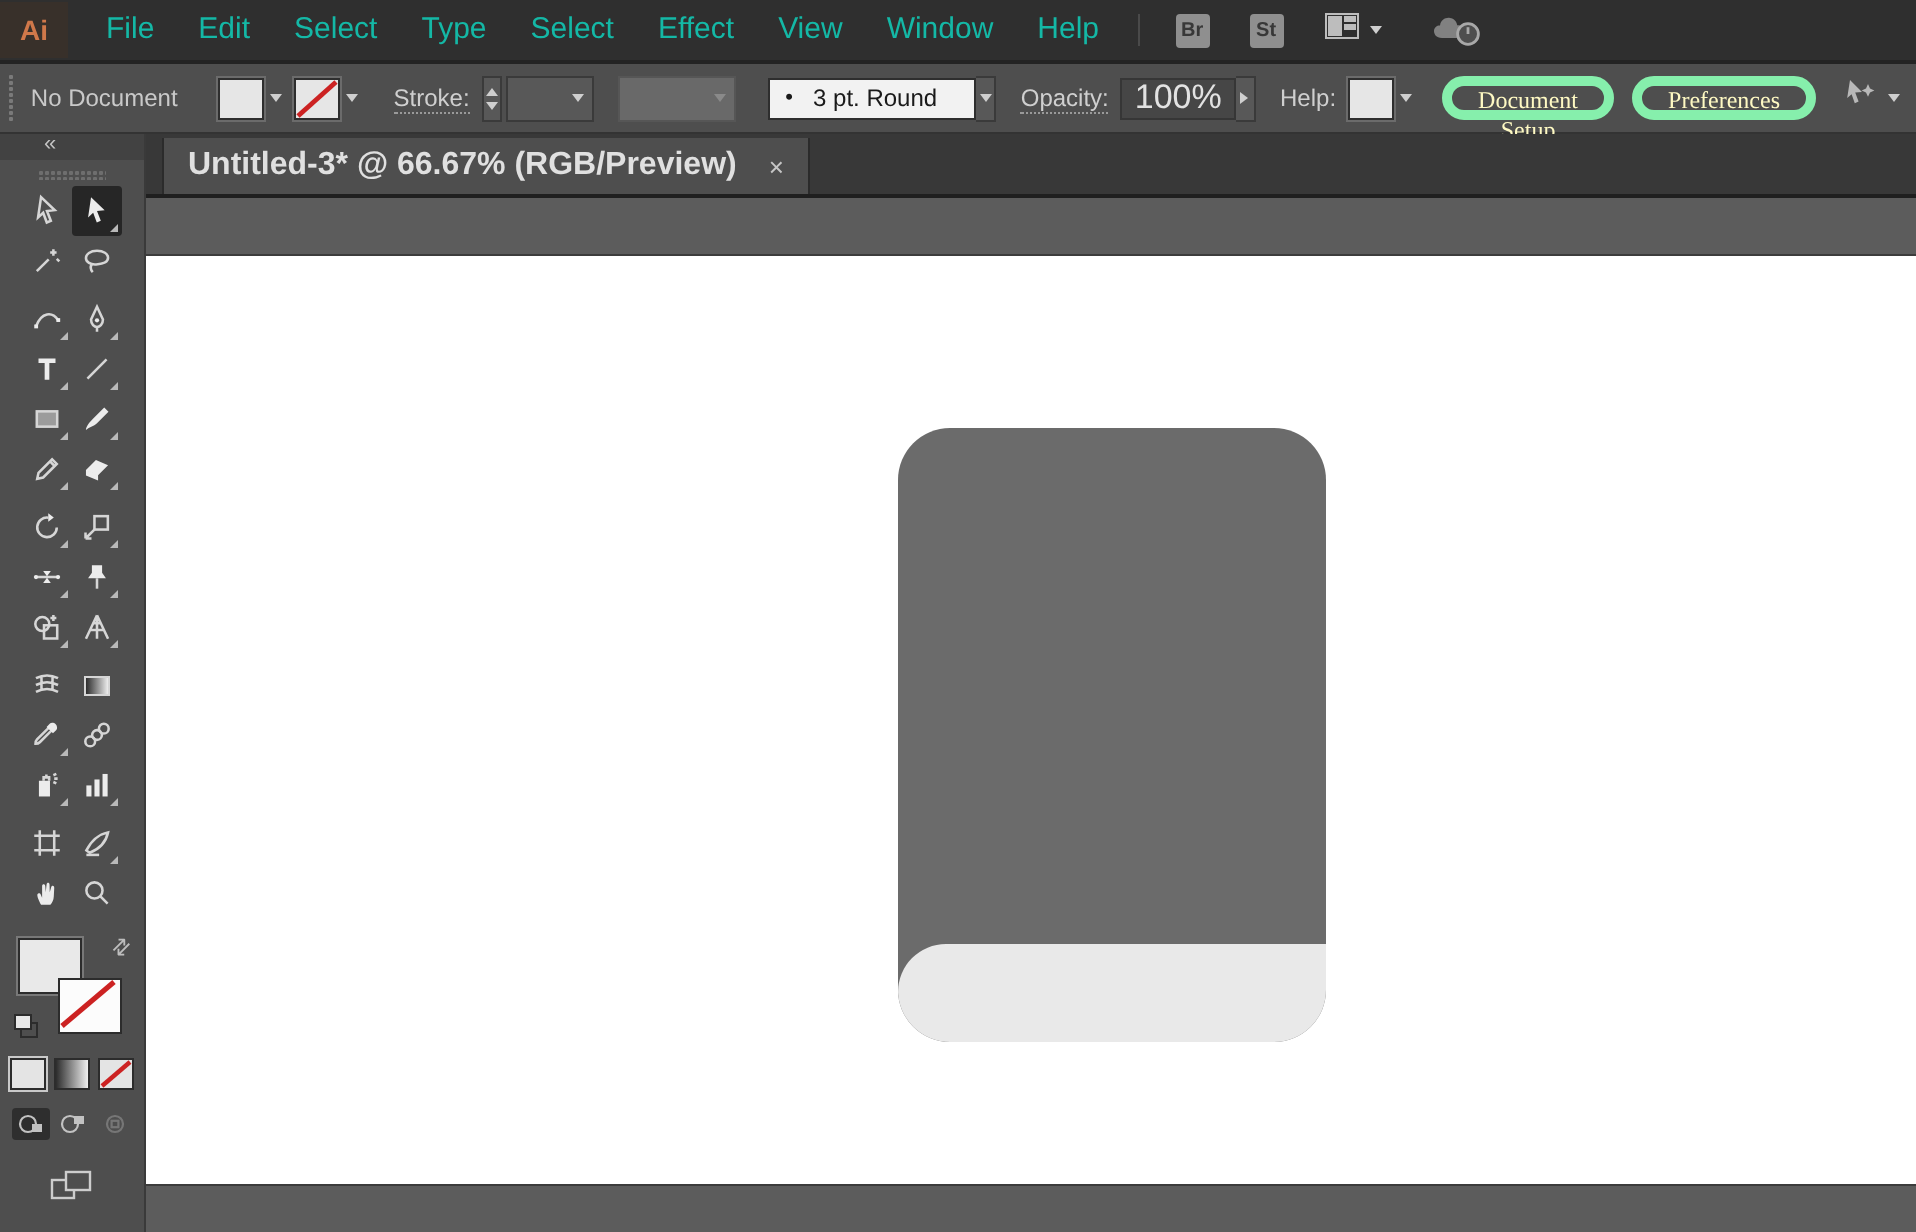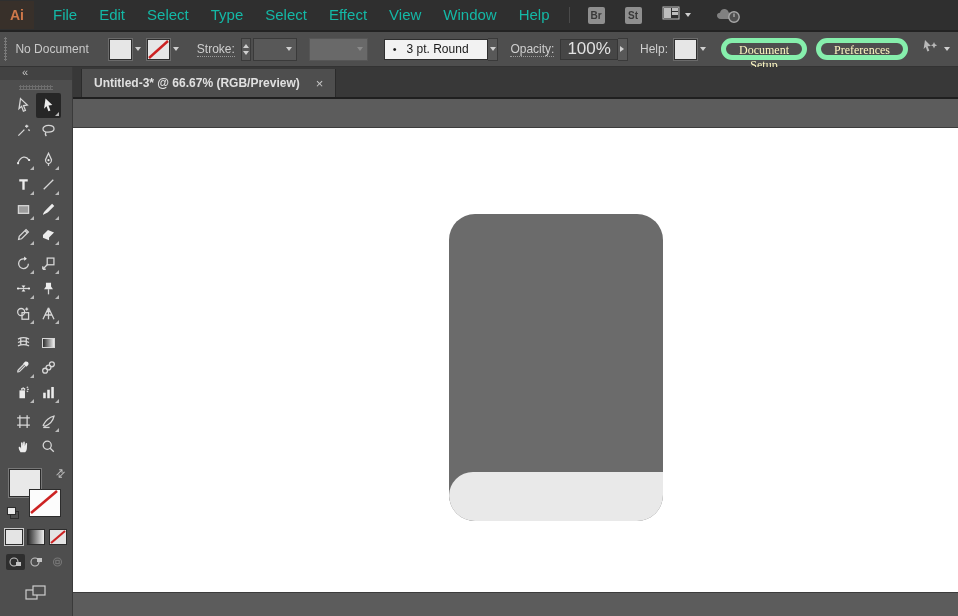--- a/index.html
+++ b/index.html
@@ -105,21 +105,21 @@
   .dmode.disabled svg{opacity:.35;}
   .screen-mode{margin-top:14px;}
   .screen-mode svg{stroke:#cdcdcd;fill:none;stroke-width:1.2;}
 
   
   .doc-area{flex:1;display:flex;flex-direction:column;min-width:0;}
   .tab-bar{height:30px;background:#383838;display:flex;align-items:flex-end;
            border-bottom:2px solid #1f1f1f;flex:0 0 auto;}
   .doc-tab{height:28px;background:#4e4e4e;display:flex;align-items:center;margin-left:8px;
            padding:0 12px;gap:16px;border-left:1px solid #2b2b2b;border-right:1px solid #2b2b2b;}
-  .tab-title{color:#e0e0e0;font-size:12px;font-weight:bold;white-space:nowrap;}
+  .tab-title{color:#e0e0e0;font-size:16px;font-weight:bold;white-space:nowrap;}
   .tab-close{color:#c6c6c6;font-size:13px;line-height:13px;}
   .canvas{flex:1;background:#5c5c5c;position:relative;overflow:hidden;}
   .artboard{position:absolute;left:0;right:0;top:28px;bottom:23px;background:#ffffff;
             border-top:1px solid #3c3c3c;border-bottom:1px solid #3c3c3c;}
   .art-shape{position:absolute;left:376px;top:115px;width:214px;height:307px;
              border-radius:26px;overflow:hidden;background:#6b6b6b;}
   .art-band{position:absolute;left:0;right:0;bottom:0;height:49px;background:#e9e9e9;
             border-top-left-radius:24px;border-bottom-left-radius:24px;}
 </style>
 </head>

